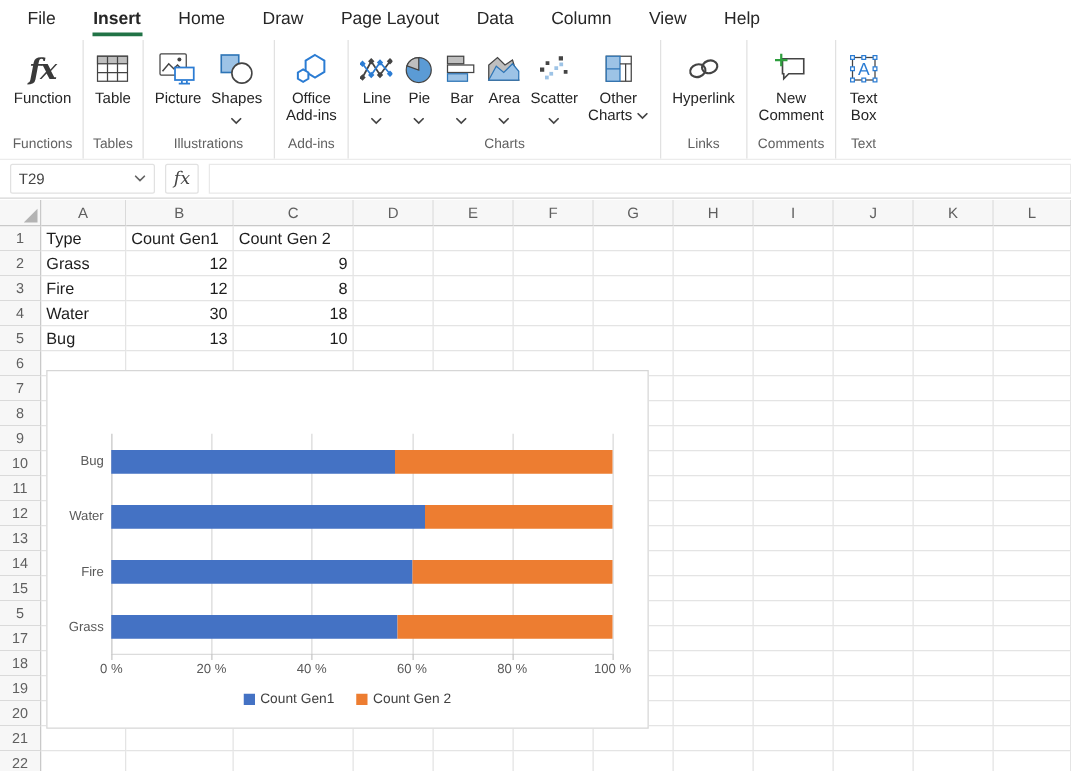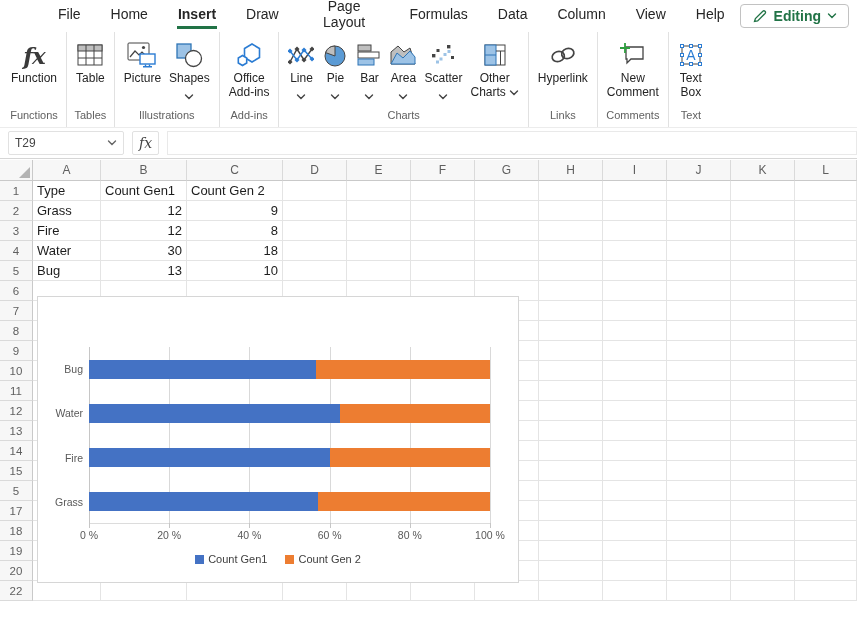--- a/index.html
+++ b/index.html
@@ -1,21 +1,21 @@
 <!DOCTYPE html>
 <html><head>
 <meta charset="utf-8">
 <style>
   * { box-sizing: border-box; margin: 0; padding: 0; }
   html,body { width:857px; height:617px; overflow:hidden; background:#fff;
     font-family:"Liberation Sans", sans-serif; }
   .app { position:relative; width:857px; height:617px; background:#fff; overflow:hidden; }
 
   
-  .menubar { height:32px; display:flex; align-items:center; padding-left:7px; background:#fff;margin-left:36px; }
+  .menubar { height:32px; display:flex; align-items:center; padding-left:7px; background:#fff; }
   .tabs { display:flex; align-items:stretch; height:100%; }
   .mtab { display:flex; align-items:center; padding:0 14px; font-size:14px; color:#262626;
     background:none; border:none; cursor:pointer; font-family:inherit; }
   .mtab span { padding:3px 1px 4px; border-bottom:3px solid transparent; }
   .mtab.active { font-weight:700; }
   .mtab.active span { border-bottom-color:#217346; }
   .editing-btn { margin-left:auto; margin-right:8px; display:flex; align-items:center; gap:6px;
     border:1px solid #c2c2c2; border-radius:4px; background:#fff; padding:3px 11px;
     color:#217346; font-size:14px; font-weight:700; cursor:pointer; font-family:inherit; }
   .editing-btn svg { display:block; }
@@ -92,61 +92,45 @@
 </head>
 <body>
 
 <div class="app">
 
   <header class="menubar">
     <nav class="tabs" id="menu-tabs">
         <button class="mtab">
           <span>File</span>
         </button>
+        <button class="mtab active">
+          <span>Insert</span>
+        </button>
         <button class="mtab">
           <span>Home</span>
         </button>
-        <button class="mtab active">
-          <span>Insert</span>
-        </button>
         <button class="mtab">
           <span>Draw</span>
         </button>
         <button class="mtab">
           <span>Page Layout</span>
         </button>
         <button class="mtab">
-          <span>Formulas</span>
-        </button>
-        <button class="mtab">
           <span>Data</span>
         </button>
         <button class="mtab">
           <span>Column</span>
         </button>
         <button class="mtab">
           <span>View</span>
         </button>
         <button class="mtab">
           <span>Help</span>
         </button>
       </nav>
-    <button class="editing-btn">
-      <span id="pencil-slot">
-          <svg width="16" height="16" viewBox="0 0 16 16" fill="none" xmlns="http://www.w3.org/2000/svg">
-            <path d="M2.5 13.5 L3.4 10.6 L10.8 3.2 a1.6 1.6 0 0 1 2.26 2.26 L5.66 12.9 Z" stroke="#217346" stroke-width="1.3" fill="none"></path>
-          </svg>
-        </span>
-      <span>Editing</span>
-      <span id="edit-chev-slot" style="color: rgb(33, 115, 70);">
-          <svg width="10" height="6" viewBox="0 0 10 6" fill="none" xmlns="http://www.w3.org/2000/svg">
-            <path d="M1.5 1 L5 4.5 L8.5 1" stroke="currentColor" stroke-width="1.4" fill="none" stroke-linecap="round"></path>
-          </svg>
-        </span>
-    </button>
   </header>
 
   <div class="ribbon" id="ribbon">
       <div class="rgroup">
         <div class="rbuttons">
           <button class="rbtn">
             <div class="ricon">
               <span class="fn-glyph">fx</span>
             </div>
             <div class="rtext">Function</div>
@@ -679,20 +663,35 @@
         <div class="cell" style="width: 64px;"></div>
         <div class="cell" style="width: 64px;"></div>
         <div class="cell" style="width: 64px;"></div>
         <div class="cell" style="width: 64px;"></div>
         <div class="cell" style="width: 64px;"></div>
         <div class="cell" style="width: 64px;"></div>
         <div class="cell" style="width: 62px;"></div>
       </div>
       <div class="srow">
         <div class="rowhdr">20</div>
+        <div class="cell" style="width: 68px;"></div>
+        <div class="cell" style="width: 86px;"></div>
+        <div class="cell" style="width: 96px;"></div>
+        <div class="cell" style="width: 64px;"></div>
+        <div class="cell" style="width: 64px;"></div>
+        <div class="cell" style="width: 64px;"></div>
+        <div class="cell" style="width: 64px;"></div>
+        <div class="cell" style="width: 64px;"></div>
+        <div class="cell" style="width: 64px;"></div>
+        <div class="cell" style="width: 64px;"></div>
+        <div class="cell" style="width: 64px;"></div>
+        <div class="cell" style="width: 62px;"></div>
+      </div>
+      <div class="srow">
+        <div class="rowhdr">21</div>
         <div class="cell" style="width: 68px;"></div>
         <div class="cell" style="width: 86px;"></div>
         <div class="cell" style="width: 96px;"></div>
         <div class="cell" style="width: 64px;"></div>
         <div class="cell" style="width: 64px;"></div>
         <div class="cell" style="width: 64px;"></div>
         <div class="cell" style="width: 64px;"></div>
         <div class="cell" style="width: 64px;"></div>
         <div class="cell" style="width: 64px;"></div>
         <div class="cell" style="width: 64px;"></div>

